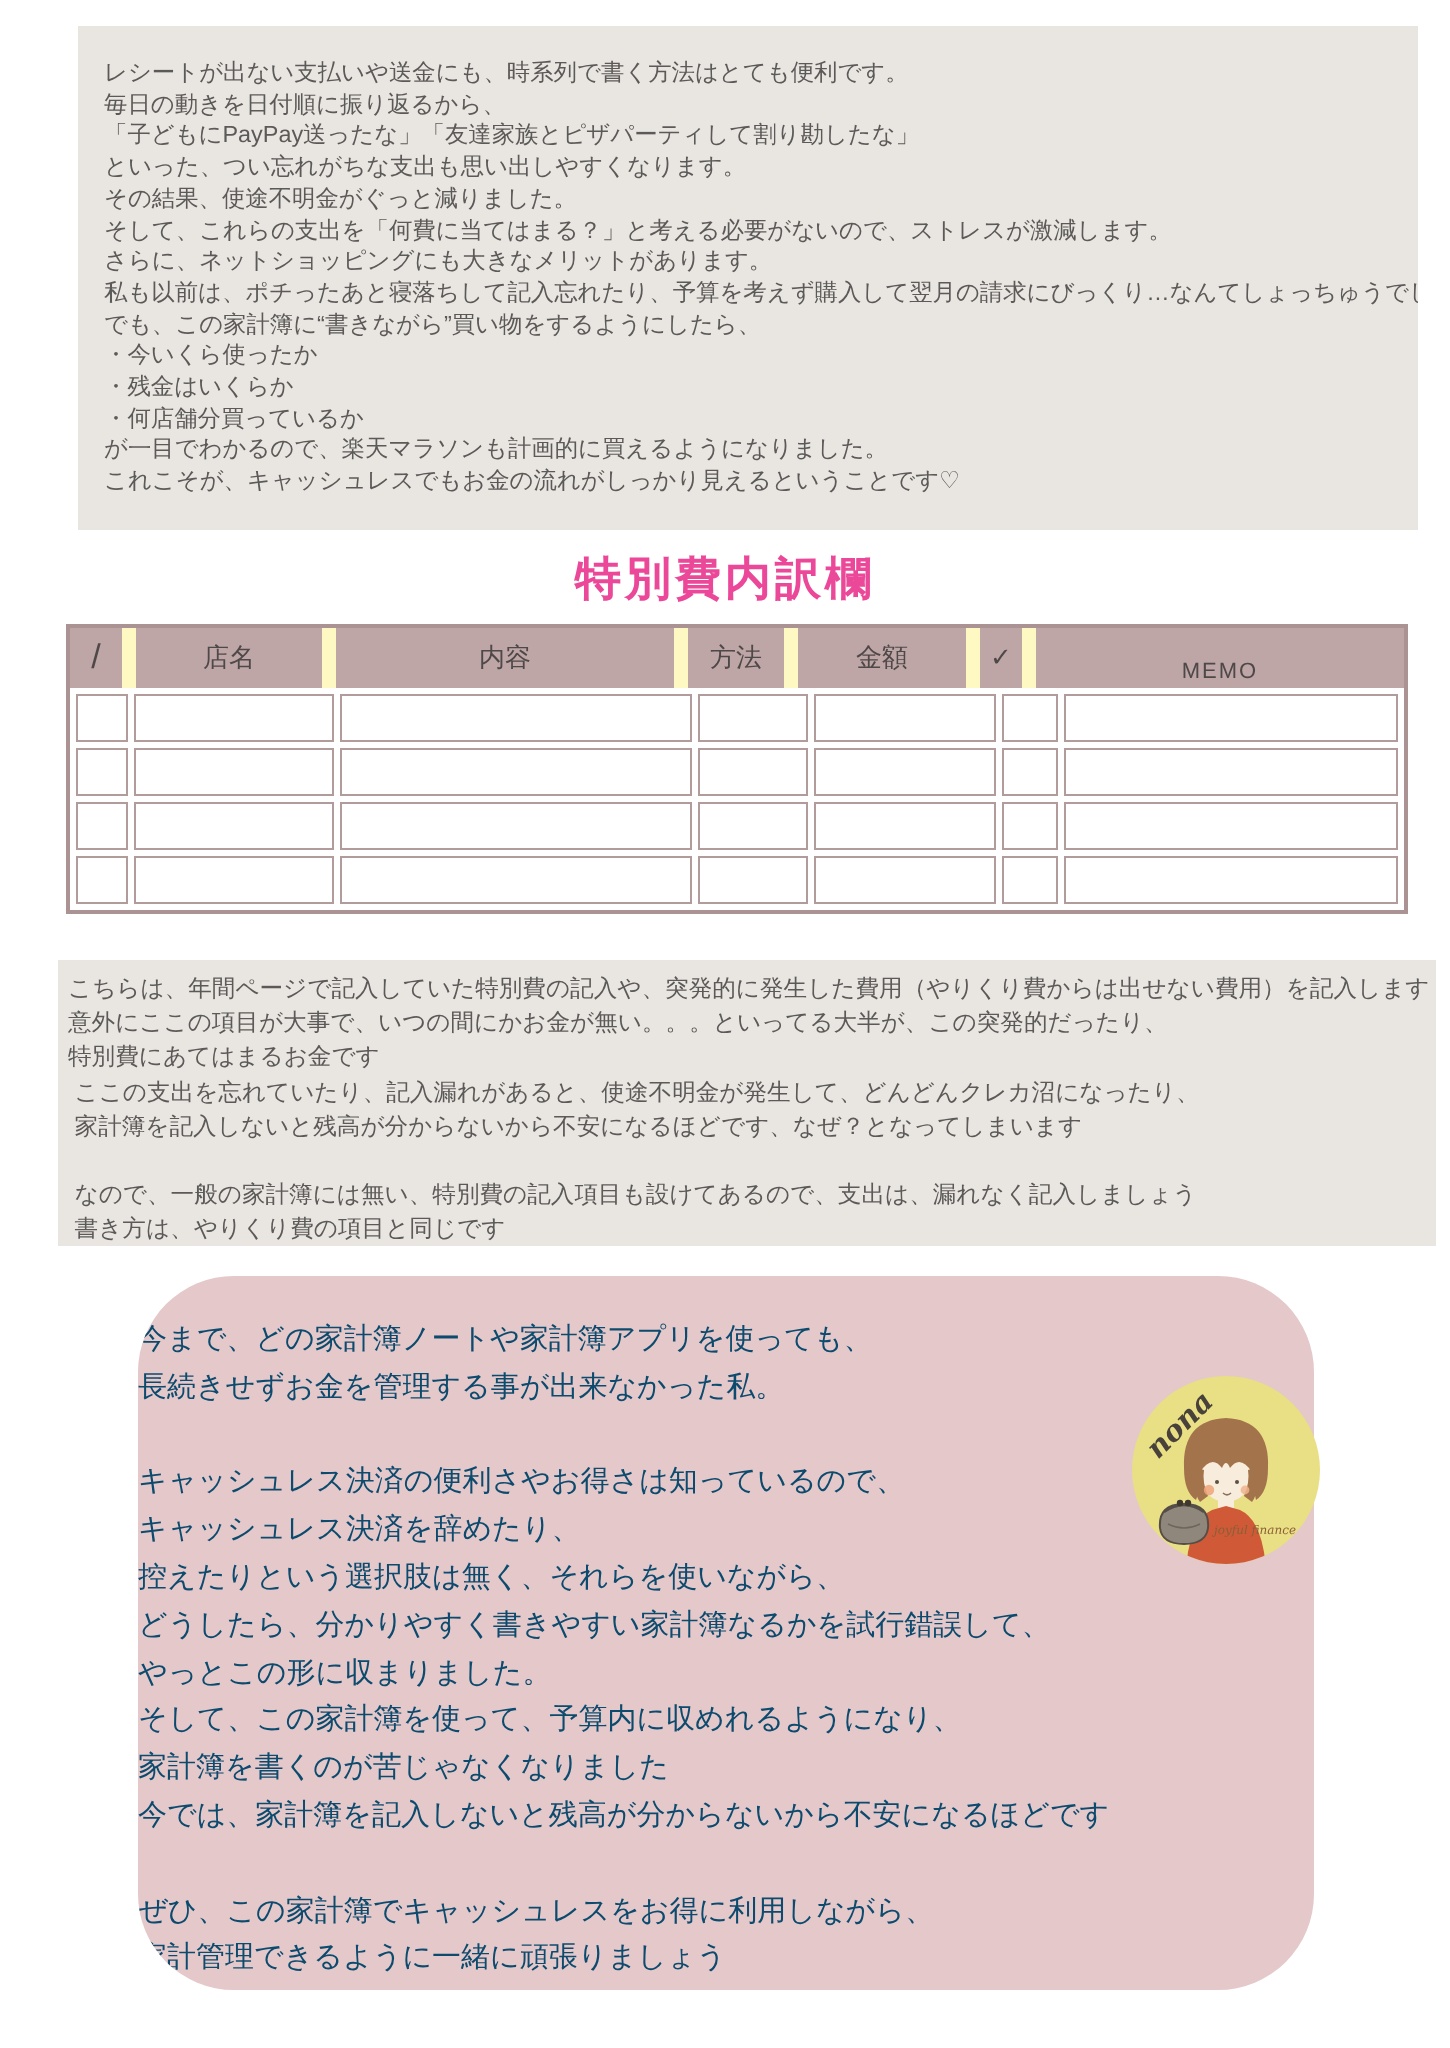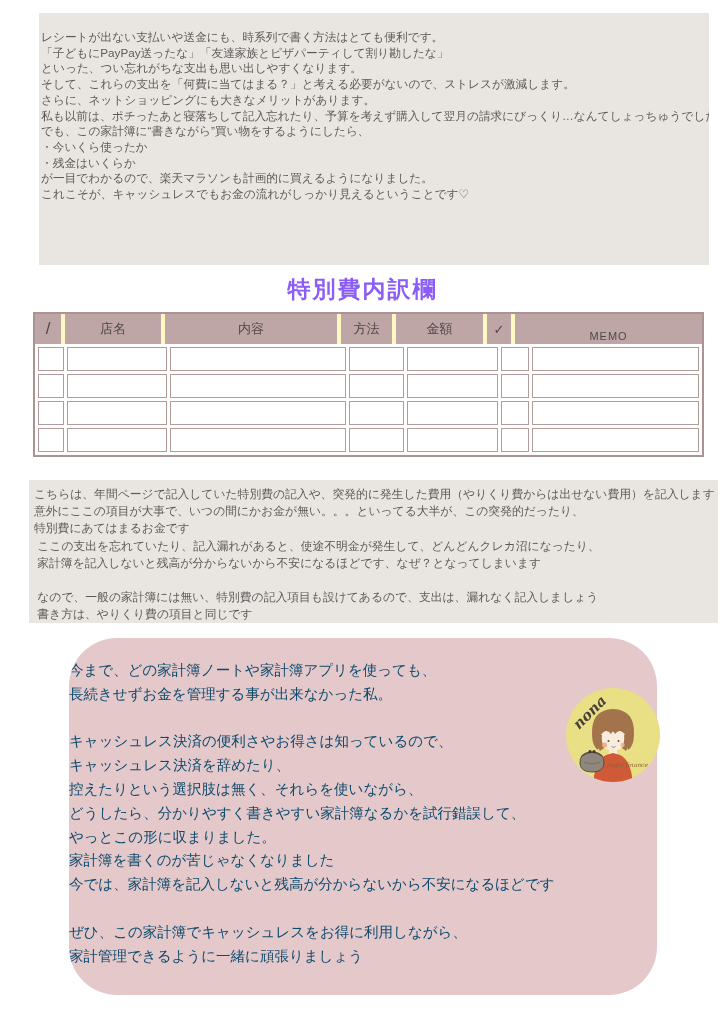--- a/index.html
+++ b/index.html
@@ -8,44 +8,44 @@
     font-family:"Liberation Sans","DejaVu Sans",sans-serif;
     color:#5c5a58;overflow:hidden;
   }
   .line{white-space:pre;display:block;}
   .line:empty::before{content:"\00a0";}
 
   
   .intro-block{
     position:absolute;left:39px;top:13px;width:670px;height:252px;
     background:#e9e6e2;box-sizing:border-box;
-    padding:16px 4px 0 2px;
+    padding:16px 4px 0 13px;
     font-size:11.7px;line-height:15.7px;color:#5c5a58;
     overflow:hidden;
   }
 
   
   .page-title{
     position:absolute;left:0;top:274px;width:725px;
     text-align:center;font-size:23px;font-weight:bold;
-    letter-spacing:2px;color:#8b5cf6;
+    letter-spacing:2px;color:#ec4899;
   }
 
   
   .ktable{
     position:absolute;left:33px;top:312px;width:671px;
     border:2px solid #ab9394;box-sizing:border-box;background:#ffffff;
   }
   .ktable-header{
     display:grid;grid-template-columns:26px 100px 176px 55px 91px 28px 1fr;
     background:#bea6a6;height:30px;
   }
   .hcell{
     display:flex;align-items:center;justify-content:center;
-    color:#4f4848;font-size:13px;border-left:4px solid #fef9c3;
+    color:#4f4848;font-size:13px;border-left:7px solid #fef9c3;
     overflow:hidden;
   }
   .hcell:first-child{border-left:none;}
   .hcell.slash{font-size:17px;font-weight:300;}
   .hcell.memo{font-size:11px;letter-spacing:1px;align-items:flex-start;padding-top:16px;box-sizing:border-box;}
   .ktable-body{
     display:grid;grid-template-columns:26px 100px 176px 55px 91px 28px 1fr;
     grid-auto-rows:24px;gap:3px;padding:3px;background:#ffffff;
   }
   .bcell{
@@ -73,28 +73,31 @@
   
   .avatar-badge{
     position:absolute;left:566px;top:688px;width:94px;height:94px;
   }
 </style>
 </head>
 <body>
 
 <div class="intro-block">
   <span class="line">レシートが出ない支払いや送金にも、時系列で書く方法はとても便利です。</span>
+  <span class="line">毎日の動きを日付順に振り返るから、</span>
   <span class="line">「子どもにPayPay送ったな」「友達家族とピザパーティして割り勘したな」</span>
   <span class="line">といった、つい忘れがちな支出も思い出しやすくなります。</span>
+  <span class="line">その結果、使途不明金がぐっと減りました。</span>
   <span class="line">そして、これらの支出を「何費に当てはまる？」と考える必要がないので、ストレスが激減します。</span>
   <span class="line">さらに、ネットショッピングにも大きなメリットがあります。</span>
   <span class="line">私も以前は、ポチったあと寝落ちして記入忘れたり、予算を考えず購入して翌月の請求にびっくり…なんてしょっちゅうでした。</span>
   <span class="line">でも、この家計簿に“書きながら”買い物をするようにしたら、</span>
   <span class="line">・今いくら使ったか</span>
   <span class="line">・残金はいくらか</span>
+  <span class="line">・何店舗分買っているか</span>
   <span class="line">が一目でわかるので、楽天マラソンも計画的に買えるようになりました。</span>
   <span class="line">これこそが、キャッシュレスでもお金の流れがしっかり見えるということです♡</span>
 </div>
 
 <div class="page-title">特別費内訳欄</div>
 
 <div class="ktable">
   <div class="ktable-header">
     <div class="hcell slash">/</div>
     <div class="hcell">店名</div>
@@ -149,20 +152,21 @@
 
 <div class="message-panel">
   <span class="line">今まで、どの家計簿ノートや家計簿アプリを使っても、</span>
   <span class="line">長続きせずお金を管理する事が出来なかった私。</span>
   <span class="line"></span>
   <span class="line">キャッシュレス決済の便利さやお得さは知っているので、</span>
   <span class="line">キャッシュレス決済を辞めたり、</span>
   <span class="line">控えたりという選択肢は無く、それらを使いながら、</span>
   <span class="line">どうしたら、分かりやすく書きやすい家計簿なるかを試行錯誤して、</span>
   <span class="line">やっとこの形に収まりました。</span>
+  <span class="line">そして、この家計簿を使って、予算内に収めれるようになり、</span>
   <span class="line">家計簿を書くのが苦じゃなくなりました</span>
   <span class="line">今では、家計簿を記入しないと残高が分からないから不安になるほどです</span>
   <span class="line"></span>
   <span class="line">ぜひ、この家計簿でキャッシュレスをお得に利用しながら、</span>
   <span class="line">家計管理できるように一緒に頑張りましょう</span>
 </div>
 
 <div class="avatar-badge">
   <svg width="94" height="94" viewBox="0 0 94 94">
     <defs>

